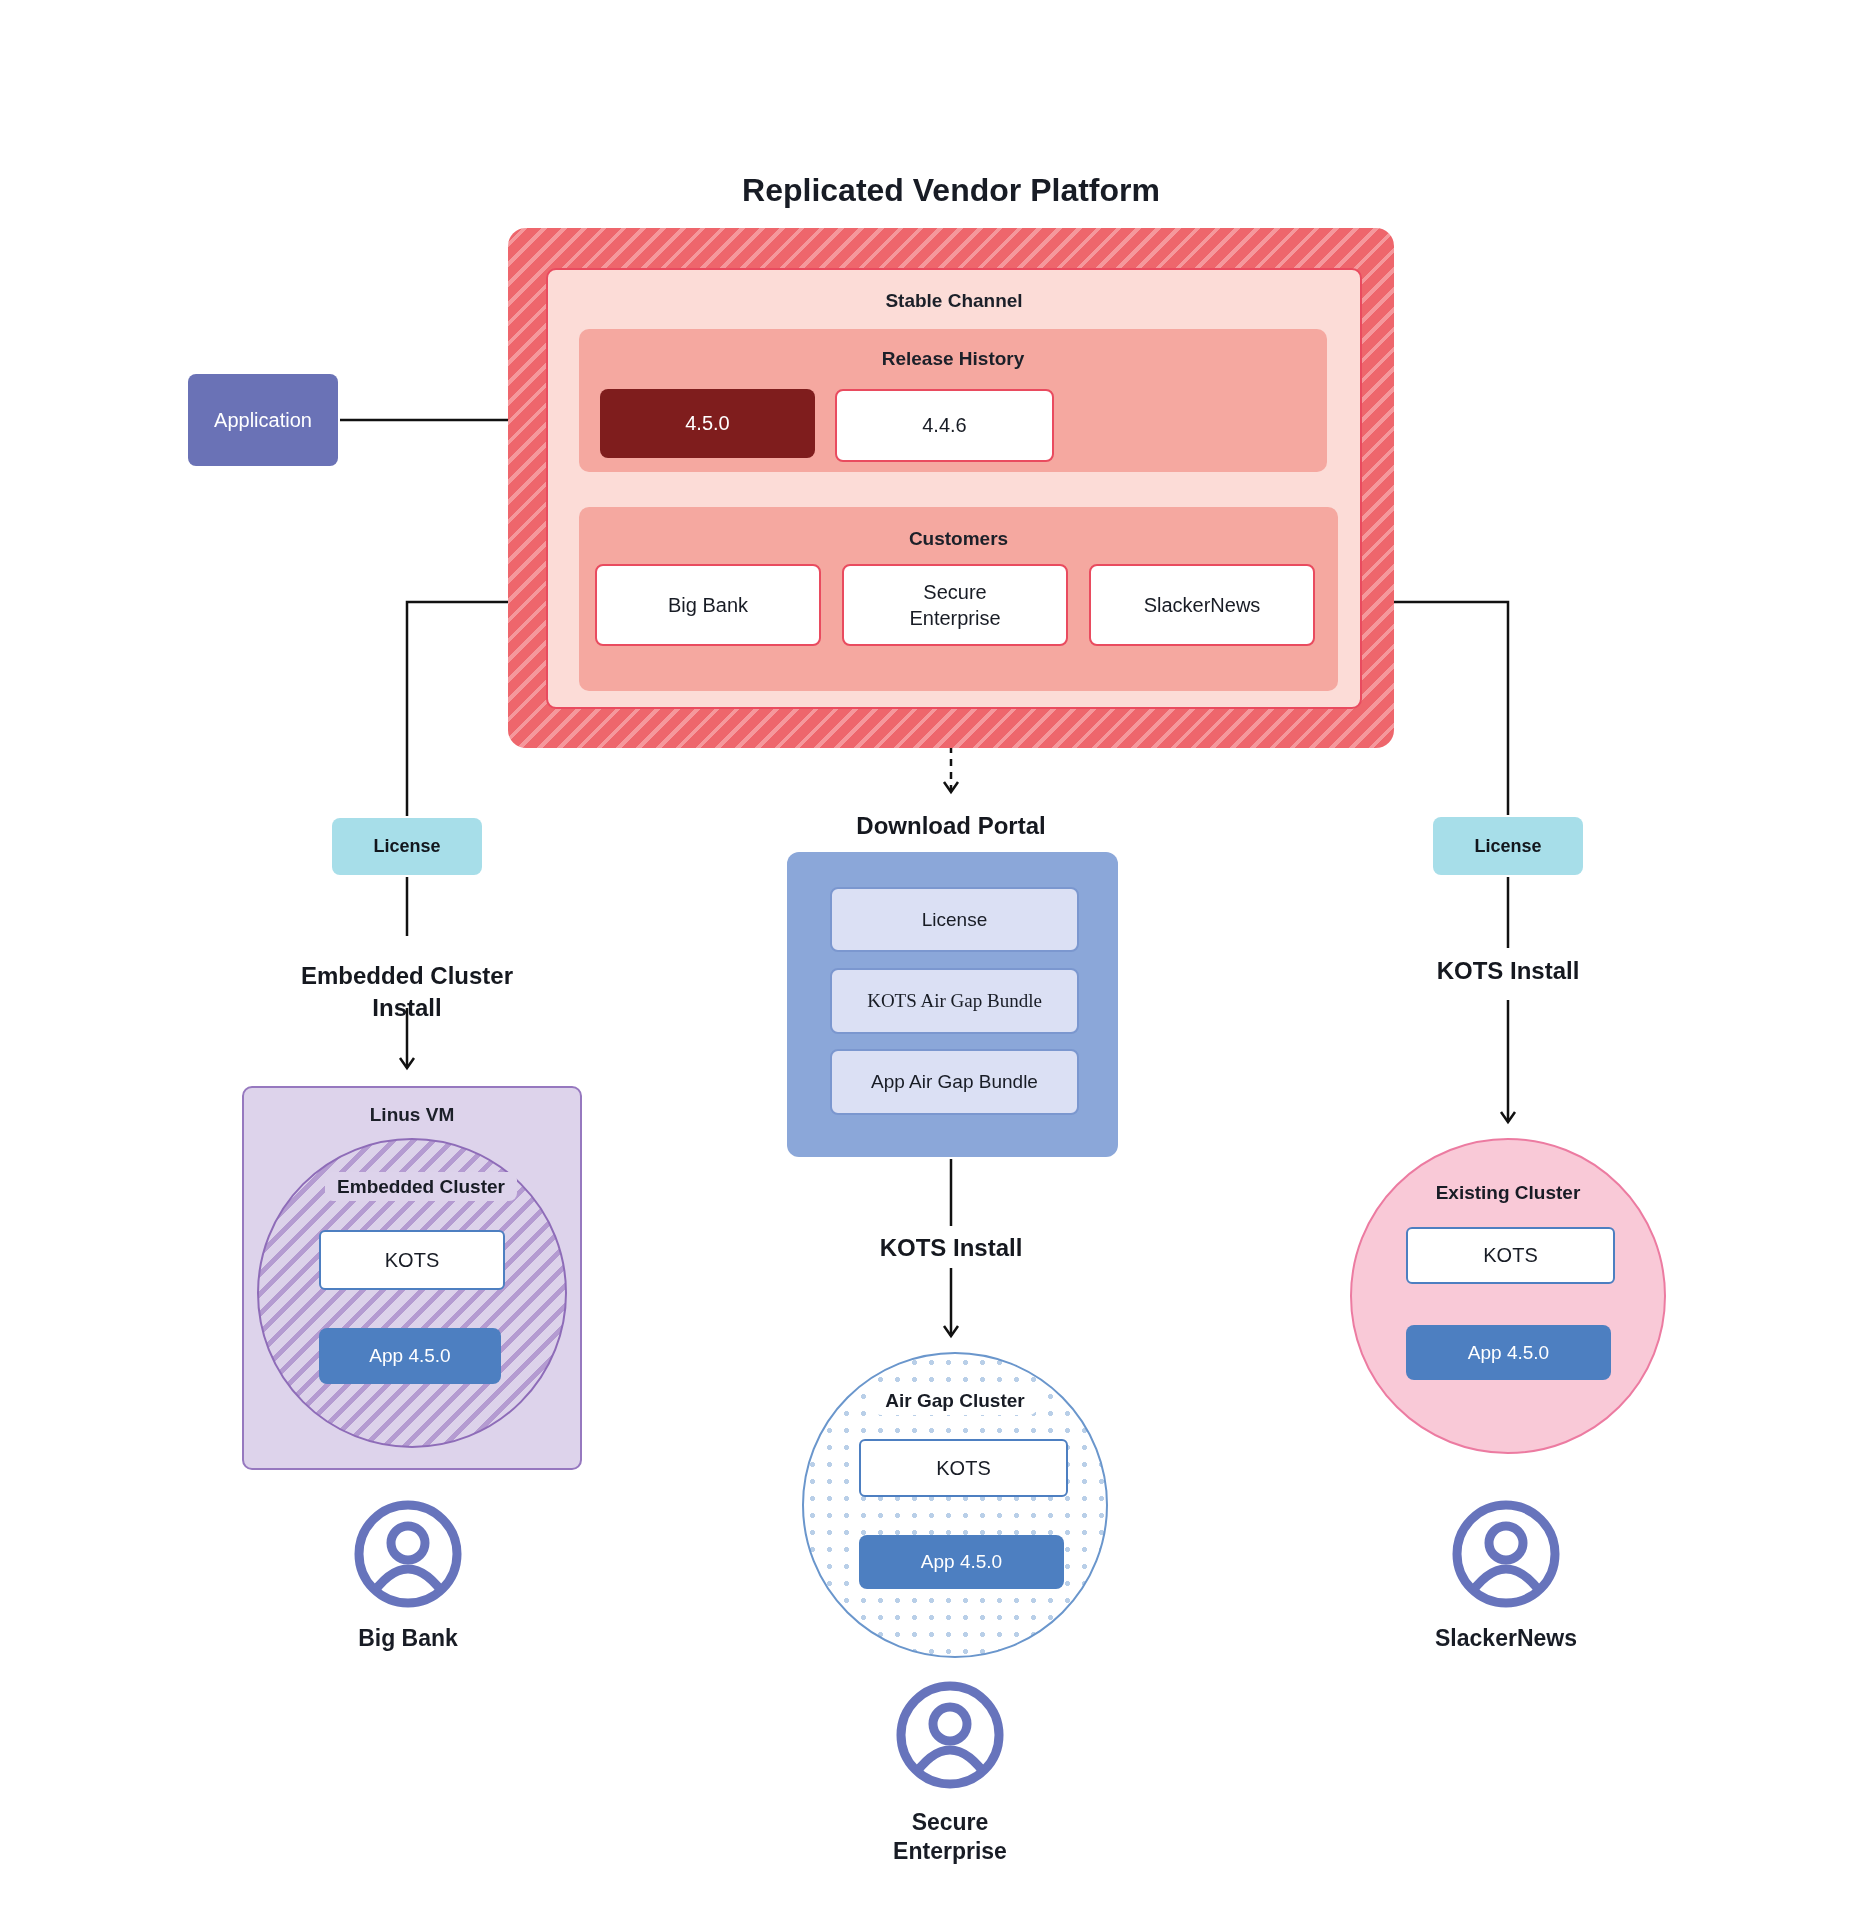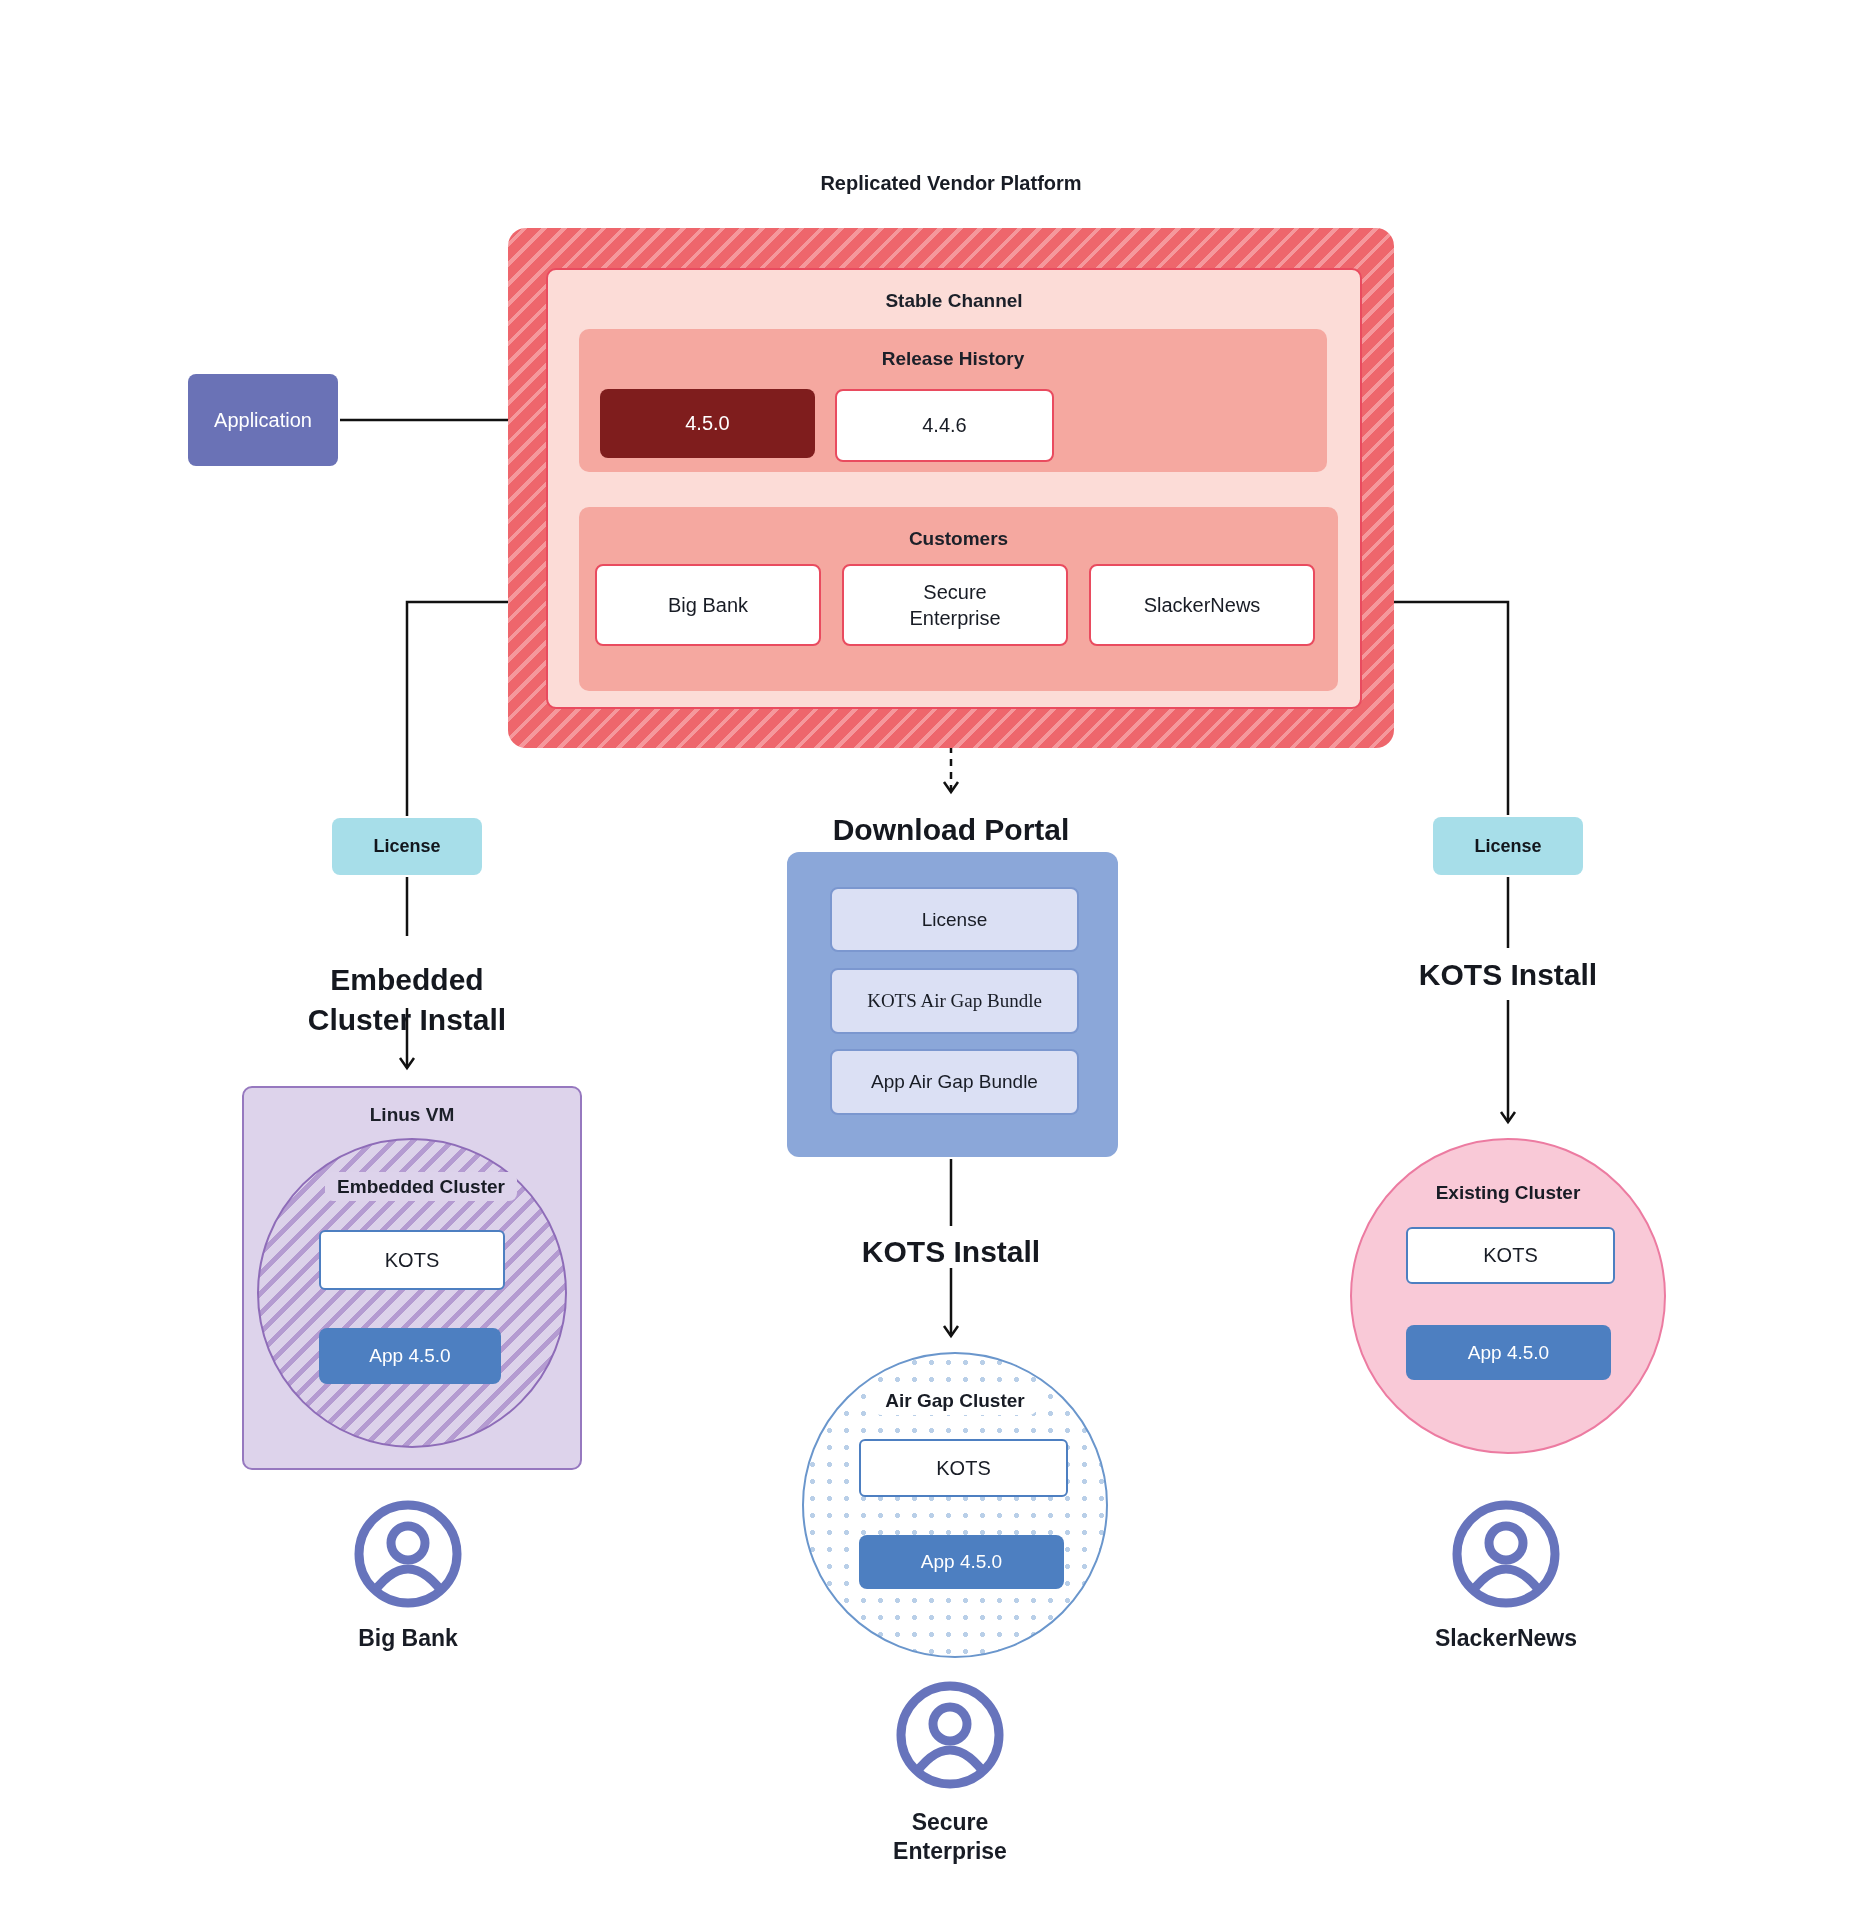--- a/index.html
+++ b/index.html
@@ -2,23 +2,23 @@
 <html><head>
 <meta charset="utf-8">
 <style>
   html,body{margin:0;padding:0;background:#ffffff;}
   .canvas{
     position:relative;width:1851px;height:1927px;background:#ffffff;
     font-family:"Liberation Sans", sans-serif;color:#181c25;overflow:hidden;
   }
   .abs{position:absolute;}
   .center-text{display:flex;align-items:center;justify-content:center;text-align:center;}
-  .title{font-size:20px;font-weight:600;}
+  .title{font-size:32px;font-weight:600;}
   .sec-label{position:absolute;left:0;right:0;text-align:center;font-size:19px;font-weight:600;color:#1c2029;}
-  .flow-label{font-size:30px;font-weight:600;line-height:1.32;text-align:center;color:#15181f;}
+  .flow-label{font-size:24px;font-weight:600;line-height:1.32;text-align:center;color:#15181f;}
   .platform{
     background:repeating-linear-gradient(135deg,#ee666c 0 10px,#f5989c 10px 14px);
     border-radius:18px;
   }
   .stable{background:#fcdcd7;border:2px solid #e94b5f;border-radius:10px;}
   .section{background:#f5a8a0;border-radius:10px;}
   .rel{border-radius:8px;font-size:20px;}
   .rel.current{background:#7f1d1d;color:#ffffff;font-weight:500;}
   .rel.prev{background:#ffffff;border:2px solid #e94b5f;font-weight:500;}
   .cust{background:#ffffff;border:2px solid #e94b5f;border-radius:8px;font-size:20px;font-weight:500;line-height:1.3;}

